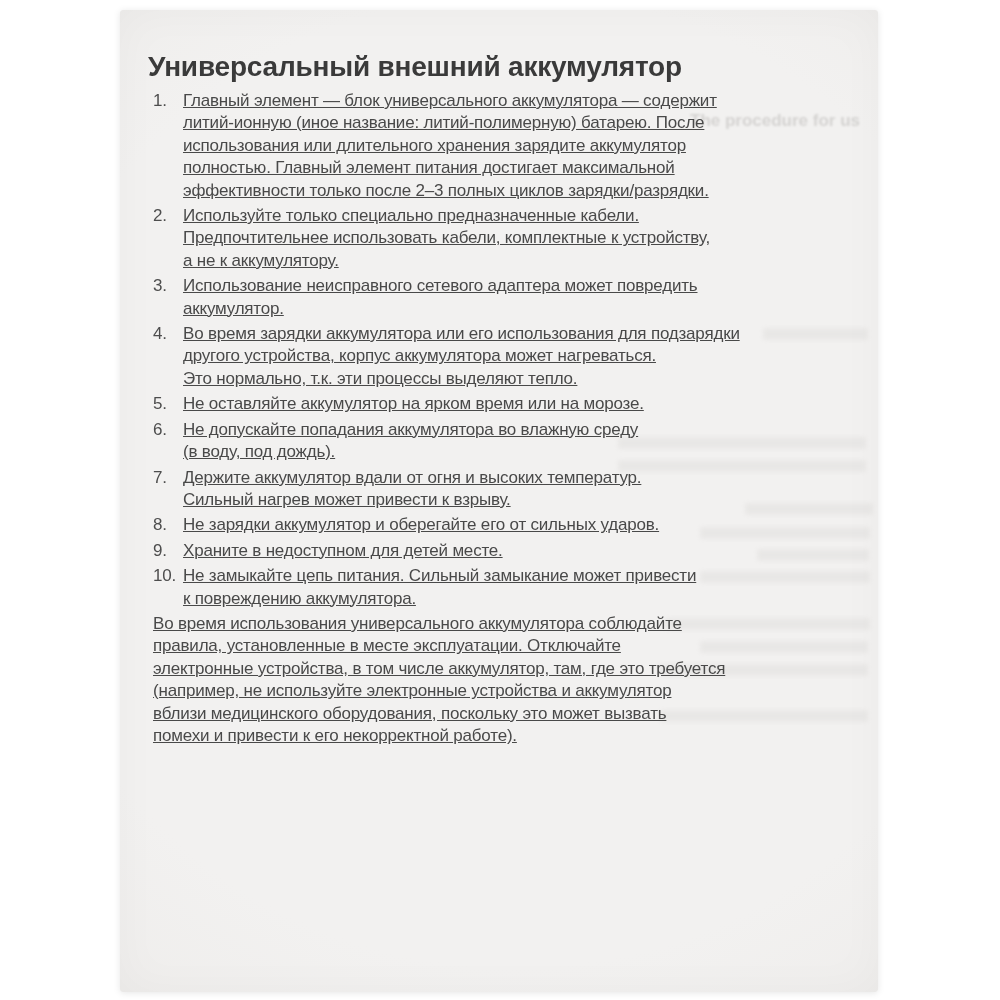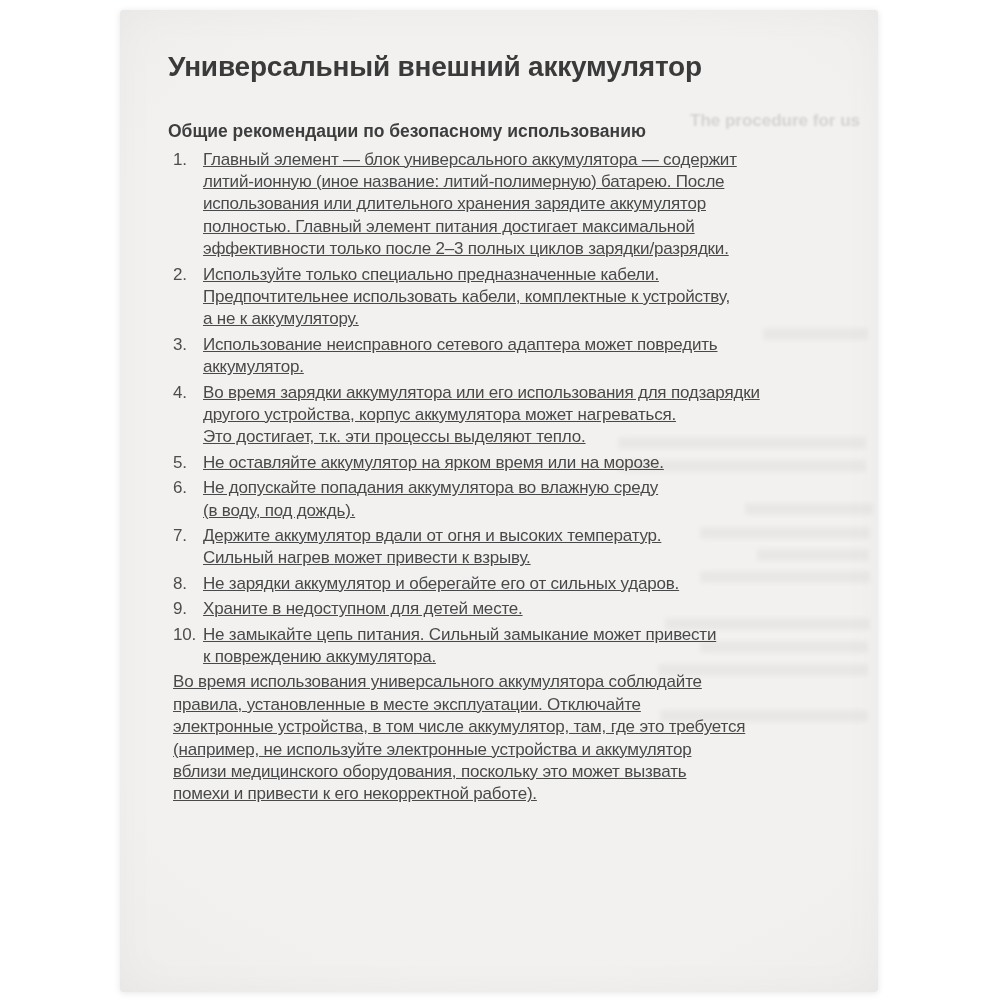--- a/index.html
+++ b/index.html
@@ -13,21 +13,21 @@
     position:relative;width:1000px;height:1000px;background:#ffffff;
   }
   .page{
     position:absolute;left:120px;top:10px;width:758px;height:982px;
     background:
       radial-gradient(ellipse 120% 90% at 52% 48%, #f2f1f0 55%, #eceae8 88%, #e6e4e2 100%);
     border-radius:3px;
     box-shadow:0 1px 7px rgba(0,0,0,.10), inset 0 0 45px rgba(0,0,0,.030);
   }
   .content{
-    position:absolute;left:48px;top:0;width:680px;
+    position:absolute;left:28px;top:0;width:680px;
     color:#494949;
   }
   .title{
     margin:40px 0 0 0;
     font-size:28px;line-height:34px;font-weight:700;
     color:#3a3a3a;letter-spacing:-0.2px;
   }
   .subtitle{
     margin:36px 0 0 0;
     font-size:17.5px;line-height:22.5px;font-weight:700;
@@ -97,21 +97,20 @@
     <div class="ghost-line g6"></div>
     <div class="ghost-line g7"></div>
     <div class="ghost-line g8"></div>
     <div class="ghost-line g9"></div>
     <div class="ghost-line g10"></div>
     <div class="ghost-line g11"></div>
 
     <div class="content">
       <h1 class="title">Универсальный внешний аккумулятор</h1>
 
-      <h2 class="subtitle">Общие рекомендации по безопасному использованию</h2>
 
 
       <ol class="safety">
         <li>
           <span class="num">1.</span>
           <span class="txt">Главный элемент — блок универсального аккумулятора — содержит
 литий-ионную (иное название: литий-полимерную) батарею. После
 использования или длительного хранения зарядите аккумулятор
 полностью. Главный элемент питания достигает максимальной
 эффективности только после 2–3 полных циклов зарядки/разрядки.</span>
@@ -124,21 +123,21 @@
         </li>
         <li>
           <span class="num">3.</span>
           <span class="txt">Использование неисправного сетевого адаптера может повредить
 аккумулятор.</span>
         </li>
         <li>
           <span class="num">4.</span>
           <span class="txt">Во время зарядки аккумулятора или его использования для подзарядки
 другого устройства, корпус аккумулятора может нагреваться.
-Это достигает, т.к. эти процессы выделяют тепло.</span>
+Это нормально, т.к. эти процессы выделяют тепло.</span>
         </li>
         <li>
           <span class="num">5.</span>
           <span class="txt">Не оставляйте аккумулятор на ярком время или на морозе.</span>
         </li>
         <li>
           <span class="num">6.</span>
           <span class="txt">Не допускайте попадания аккумулятора во влажную среду
 (в воду, под дождь).</span>
         </li>

